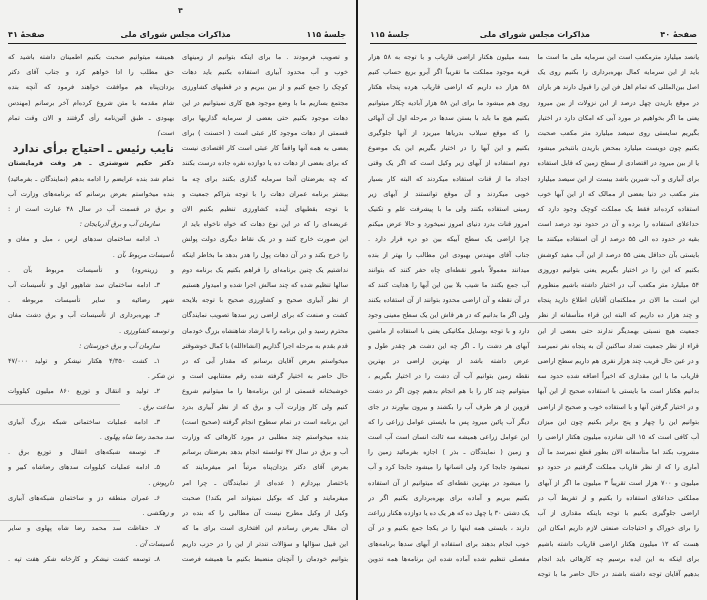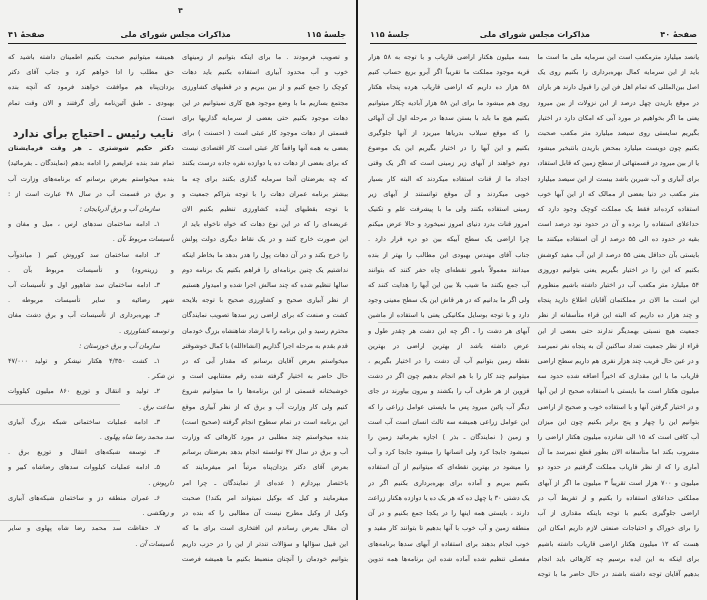--- a/index.html
+++ b/index.html
@@ -80,66 +80,67 @@
           <span class="line">را خرج بکند و در آن دهات پول را هدر بدهد ما بخاطر اینکه</span>
           <span class="line">نداشتیم یک چنین برنامه‌ای را فراهم بکنیم یک برنامه دوم</span>
           <span class="line">سالها تنظیم شده که چند سالش اجرا شده و امیدوار هستیم</span>
           <span class="line">از نظر آبیاری صحیح و کشاورزی صحیح با توجه بلایحه</span>
           <span class="line">کشت و صنعت که برای اراضی زیر سدها تصویب نمایندگان</span>
           <span class="line">محترم رسید و این برنامه را با ارشاد شاهنشاه بزرگ خودمان</span>
           <span class="line">قدم بقدم به مرحله اجرا گذاریم (انشاءالله) با کمال خوشوقتی</span>
           <span class="line">میخواستم بعرض آقایان برسانم که مقدار آبی که در</span>
           <span class="line">حال حاضر به اختیار گرفته شده رقم معتنابهی است و</span>
           <span class="line">خوشبختانه قسمتی از این برنامه‌ها را ما میتوانیم شروع</span>
-          <span class="line">کنیم ولی کار وزارت آب و برق که از نظر آبیاری موقع</span>
+          <span class="line">کنیم ولی کار وزارت آب و برق که از نظر آبیاری بدرد</span>
           <span class="line">این برنامه است در تمام سطوح انجام گرفته (صحیح است)</span>
           <span class="line">بنده میخواستم چند مطلبی در مورد کارهائی که وزارت</span>
           <span class="line">آب و برق در سال ۴۷ توانسته انجام بدهد بعرضتان برسانم</span>
           <span class="line">بعرض آقای دکتر یزدان‌پناه مرتباً امر میفرمایند که</span>
           <span class="line">باختصار بپردازم ( عده‌ای از نمایندگان ـ چرا امر</span>
           <span class="line">میفرمایند و کیل که بوکیل نمیتواند امر بکند!) صحبت</span>
           <span class="line">وکیل از وکیل مطرح نیست آن مطالبی را که بنده در</span>
           <span class="line">آن مقال بعرض رساندم این افتخاری است برای ما که</span>
           <span class="line">این قبیل سؤالها و سؤالات تندتر از این را در حزب داریم</span>
           <span class="line">بتوانیم خودمان را آنچنان منضبط بکنیم ما همیشه فرصت</span>
         </div>
       <div class="col">
           <span class="line">همیشه میتوانیم صحبت بکنیم اطمینان داشته باشید که</span>
           <span class="line">حق مطلب را ادا خواهم کرد و جناب آقای دکتر</span>
           <span class="line">یزدان‌پناه هم موافقت خواهند فرمود که آنچه بنده</span>
+          <span class="line">شام مقدمه با متن شروع کرده‌ام آخر برسانم (مهندس</span>
           <span class="line">بهبودی ـ طبق آئین‌نامه رأی گرفتند و الان وقت تمام</span>
           <span class="line short">است)</span>
           <span class="line speaker heading">نایب رئیس ـ احتیاج برأی ندارد ؛</span>
           <span class="line speaker">دکتر حکیم شوشتری ـ هر وقت فرمایشتان</span>
           <span class="line">تمام شد بنده عرایضم را ادامه بدهم (نمایندگان ـ بفرمائید)</span>
           <span class="line">بنده میخواستم بعرض برسانم که برنامه‌های وزارت آب</span>
           <span class="line">و برق در قسمت آب در سال ۴۸ عبارت است از :</span>
           <span class="line short indent">سازمان آب و برق آذربایجان :</span>
           <span class="line indent">۱ـ ادامه ساختمان سدهای ارس ، میل و مغان و</span>
           <span class="line short">تأسیسات مربوط بآن .</span>
-          <span class="line indent">۲ـ ادامه ساختمان سد کوروش کبیر ( میاندوآب</span>
           <span class="line">و زرینه‌رود) و تأسیسات مربوط بآن .</span>
           <span class="line indent">۳ـ ادامه ساختمان سد شاهپور اول و تأسیسات آب</span>
           <span class="line">شهر رضائیه و سایر تأسیسات مربوطه .</span>
           <span class="line indent">۴ـ بهره‌برداری از تأسیسات آب و برق دشت مغان</span>
           <span class="line short">و توسعه کشاورزی .</span>
           <span class="line short indent">سازمان آب و برق خوزستان :</span>
           <span class="line indent">۱ـ کشت ۴/۳۵۰ هکتار نیشکر و تولید ۴۷/۰۰۰</span>
           <span class="line short">تن شکر .</span>
           <span class="line indent">۲ـ تولید و انتقال و توزیع ۸۶۰ میلیون کیلووات</span>
           <span class="line short">ساعت برق .</span>
           <span class="line indent">۳ـ ادامه عملیات ساختمانی شبکه بزرگ آبیاری</span>
           <span class="line short">سد محمد رضا شاه پهلوی .</span>
           <span class="line indent">۴ـ توسعه شبکه‌های انتقال و توزیع برق .</span>
           <span class="line indent">۵ـ ادامه عملیات کیلووات سدهای رضاشاه کبیر و</span>
           <span class="line short">داریوش .</span>
           <span class="line indent">۶ـ عمران منطقه دز و ساختمان شبکه‌های آبیاری</span>
           <span class="line short">و زهکشی .</span>
           <span class="line indent">۷ـ حفاظت سد محمد رضا شاه پهلوی و سایر</span>
           <span class="line short">تأسیسات آن .</span>
+          <span class="line indent">۸ـ توسعه کشت نیشکر و کارخانه شکر هفت تپه .</span>
         </div>
     </div>
     <div class="rule-faint" style="left:0;top:404px;width:120px;"></div>
     <div class="rule-faint" style="left:0;top:520px;width:120px;"></div>
   </div>
 
   <div class="spine"></div>
 
   <div class="page right">
     <div class="running-head">
@@ -149,36 +150,36 @@
     </div>
     <div class="columns">
       <div class="col">
           <span class="line">یانصد میلیارد مترمکعب است این سرمایه ملی ما است ما</span>
           <span class="line">باید از این سرمایه کمال بهره‌برداری را بکنیم روی یک</span>
           <span class="line">اصل بین‌المللی که تمام اهل فن این را قبول دارند هر باران</span>
           <span class="line">در موقع باریدن چهل درصد از این نزولات از بین میرود</span>
           <span class="line">یعنی ما اگر بخواهیم در مورد آبی که امکان دارد در اختیار</span>
           <span class="line">بگیریم سایستی روی سیصد میلیارد متر مکعب صحبت</span>
           <span class="line">بکنیم چون دویست میلیارد بمحض باریدن بانتبخیر میشود</span>
-          <span class="line">یا از بین میرود در قسمتهائی از سطح زمین که قابل استفاده</span>
+          <span class="line">یا از بین میرود در اقتصادی از سطح زمین که قابل استفاده</span>
           <span class="line">برای آبیاری و آب شیرین باشد بیست از این سیصد میلیارد</span>
           <span class="line">متر مکعب در دنیا بعضی از ممالک که از این آبها خوب</span>
           <span class="line">استفاده کرده‌اند فقط یک مملکت کوچک وجود دارد که</span>
           <span class="line">حداعلای استفاده را برده و آن در حدود نود درصد است</span>
           <span class="line">بقیه در حدود ده الی ۵۵ درصد از آن استفاده میکنند ما</span>
           <span class="line">بایستی بآن حداقل یعنی ۵۵ درصد از این آب مفید کوشش</span>
           <span class="line">بکنیم که این را در اختیار بگیریم یعنی بتوانیم دوروزی</span>
           <span class="line">۵۴ میلیارد متر مکعب آب در اختیار داشته باشیم منظورم</span>
           <span class="line">این است ما الان در مملکتمان آقایان اطلاع دارید پنجاه</span>
           <span class="line">و چند هزار ده داریم که البته این قراء متأسفانه از نظر</span>
           <span class="line">جمعیت هیچ نسبتی بهمدیگر ندارند حتی بعضی از این</span>
           <span class="line">قراء از نظر جمعیت تعداد ساکنین آن به پنجاه نفر نمیرسد</span>
           <span class="line">و در عین حال قریب چند هزار نفری هم داریم سطح اراضی</span>
           <span class="line">قاریاب ما با این مقداری که اخیراً اضافه شده حدود سه</span>
-          <span class="line">میلیون هکتار است ما بایستی با استفاده صحیح از این آبها</span>
+          <span class="line">بدانیم هکتار است ما بایستی با استفاده صحیح از این آبها</span>
           <span class="line">و در اختیار گرفتن آنها و با استفاده خوب و صحیح از اراضی</span>
           <span class="line">بتوانیم این را چهار و پنج برابر بکنیم چون این میزان</span>
           <span class="line">آب کافی است که ۱۵ الی شانزده میلیون هکتار اراضی را</span>
           <span class="line">مشروب بکند اما متأسفانه الان بطور قطع نمیرسد ما آن</span>
           <span class="line">آماری را که از نظر قاریاب مملکت گرفتیم در حدود دو</span>
           <span class="line">میلیون و ۷۰۰ هزار است تقریباً ۳ میلیون ما اگر از آبهای</span>
           <span class="line">مملکتی حداعلای استفاده را بکنیم و از تفریط آب در</span>
           <span class="line">اراضی جلوگیری بکنیم با توجه باینکه مقداری از آب</span>
           <span class="line">را برای خوراک و احتیاجات صنعتی لازم داریم امکان این</span>
           <span class="line">هست که ۱۲ میلیون هکتار اراضی قاریاب داشته باشیم</span>
@@ -186,44 +187,44 @@
           <span class="line">بدهیم آقایان توجه داشته باشند در حال حاضر ما با توجه</span>
         </div>
       <div class="col">
           <span class="line">بسه میلیون هکتار اراضی قاریاب و با توجه به ۵۸ هزار</span>
           <span class="line">قریه موجود مملکت ما تقریباً اگر آبرو بریع حساب کنیم</span>
           <span class="line">۵۸ هزار ده داریم که اراضی قاریاب هرده پنجاه هکتار</span>
           <span class="line">روی هم میشود ما برای این ۵۸ هزار آبادیه چکار میتوانیم</span>
           <span class="line">بکنیم هیچ ما باید با بستن سدها در مرحله اول آن آبهائی</span>
           <span class="line">را که موقع سیلاب بدریاها میریزد از آنها جلوگیری</span>
           <span class="line">بکنیم و این آبها را در اختیار بگیریم این یک موضوع</span>
-          <span class="line">دوم خواهند از آبهای زیر زمینی است که اگر یک وقتی</span>
+          <span class="line">دوم استفاده از آبهای زیر وکیل است که اگر یک وقتی</span>
           <span class="line">اجداد ما از قنات استفاده میکردند که البته کار بسیار</span>
           <span class="line">خوبی میکردند و آن موقع توانستند از آبهای زیر</span>
           <span class="line">زمینی استفاده بکنند ولی ما با پیشرفت علم و تکنیک</span>
           <span class="line">امروز قنات بدرد دنیای امروز نمیخورد و حالا عرض میکنم</span>
           <span class="line">چرا اراضی یک سطح آبیکه بین دو دره قرار دارد .</span>
           <span class="line">جناب آقای مهندس بهبودی این مطالب را بهتر از بنده</span>
           <span class="line">میدانند معمولاً بامور نقطه‌ای چاه حفر کنند که بتوانند</span>
           <span class="line">آب جمع بکنند ما شیب بلا بین این آبها را هدایت کنند که</span>
+          <span class="line">در آن نقطه و آن اراضی محدود بتوانند از آن استفاده بکنند</span>
           <span class="line">ولی اگر ما بدانیم که در هر قاش این یک سطح معینی وجود</span>
           <span class="line">دارد و با توجه بوسایل مکانیکی یعنی با استفاده از ماشین</span>
           <span class="line">آبهای هر دشت را ـ اگر چه این دشت هر چقدر طول و</span>
           <span class="line">عرض داشته باشد از بهترین اراضی در بهترین</span>
           <span class="line">نقطه زمین بتوانیم آب آن دشت را در اختیار بگیریم ،</span>
           <span class="line">میتوانیم چند کار را با هم انجام بدهیم چون اگر در دشت</span>
           <span class="line">قزوین از هر طرف آب را بکشند و بیرون بیاورند در جای</span>
           <span class="line">دیگر آب پائین میرود پس ما بایستی عوامل زراعی را که</span>
           <span class="line">این عوامل زراعی همیشه سه ثالث انسان است آب است</span>
           <span class="line">و زمین ( نمایندگان ـ بذر ) اجازه بفرمائید زمین را</span>
           <span class="line">نمیشود جابجا کرد ولی انسانها را میشود جابجا کرد و آب</span>
           <span class="line">را میشود در بهترین نقطه‌ای که میتوانیم از آن استفاده</span>
           <span class="line">بکنیم ببریم و آماده برای بهره‌برداری بکنیم اگر در</span>
           <span class="line">یک دشتی ۳۰ یا چهل ده که هر یک ده یا دوازده هکتار زراعت</span>
           <span class="line">دارند ، بایستی همه اینها را در یکجا جمع بکنیم و در آن</span>
-          <span class="line">منطقه زمین و آب خوب با آنها بدهیم تا بتوانند کار مفید و</span>
           <span class="line">خوب انجام بدهند برای استفاده از آبهای سدها برنامه‌های</span>
           <span class="line">مفصلی تنظیم شده آماده شده این برنامه‌ها همه تدوین</span>
         </div>
     </div>
     <div class="rule-faint" style="left:20px;top:322px;width:320px;"></div>
   </div>
 </div>
 
 </body></html>

